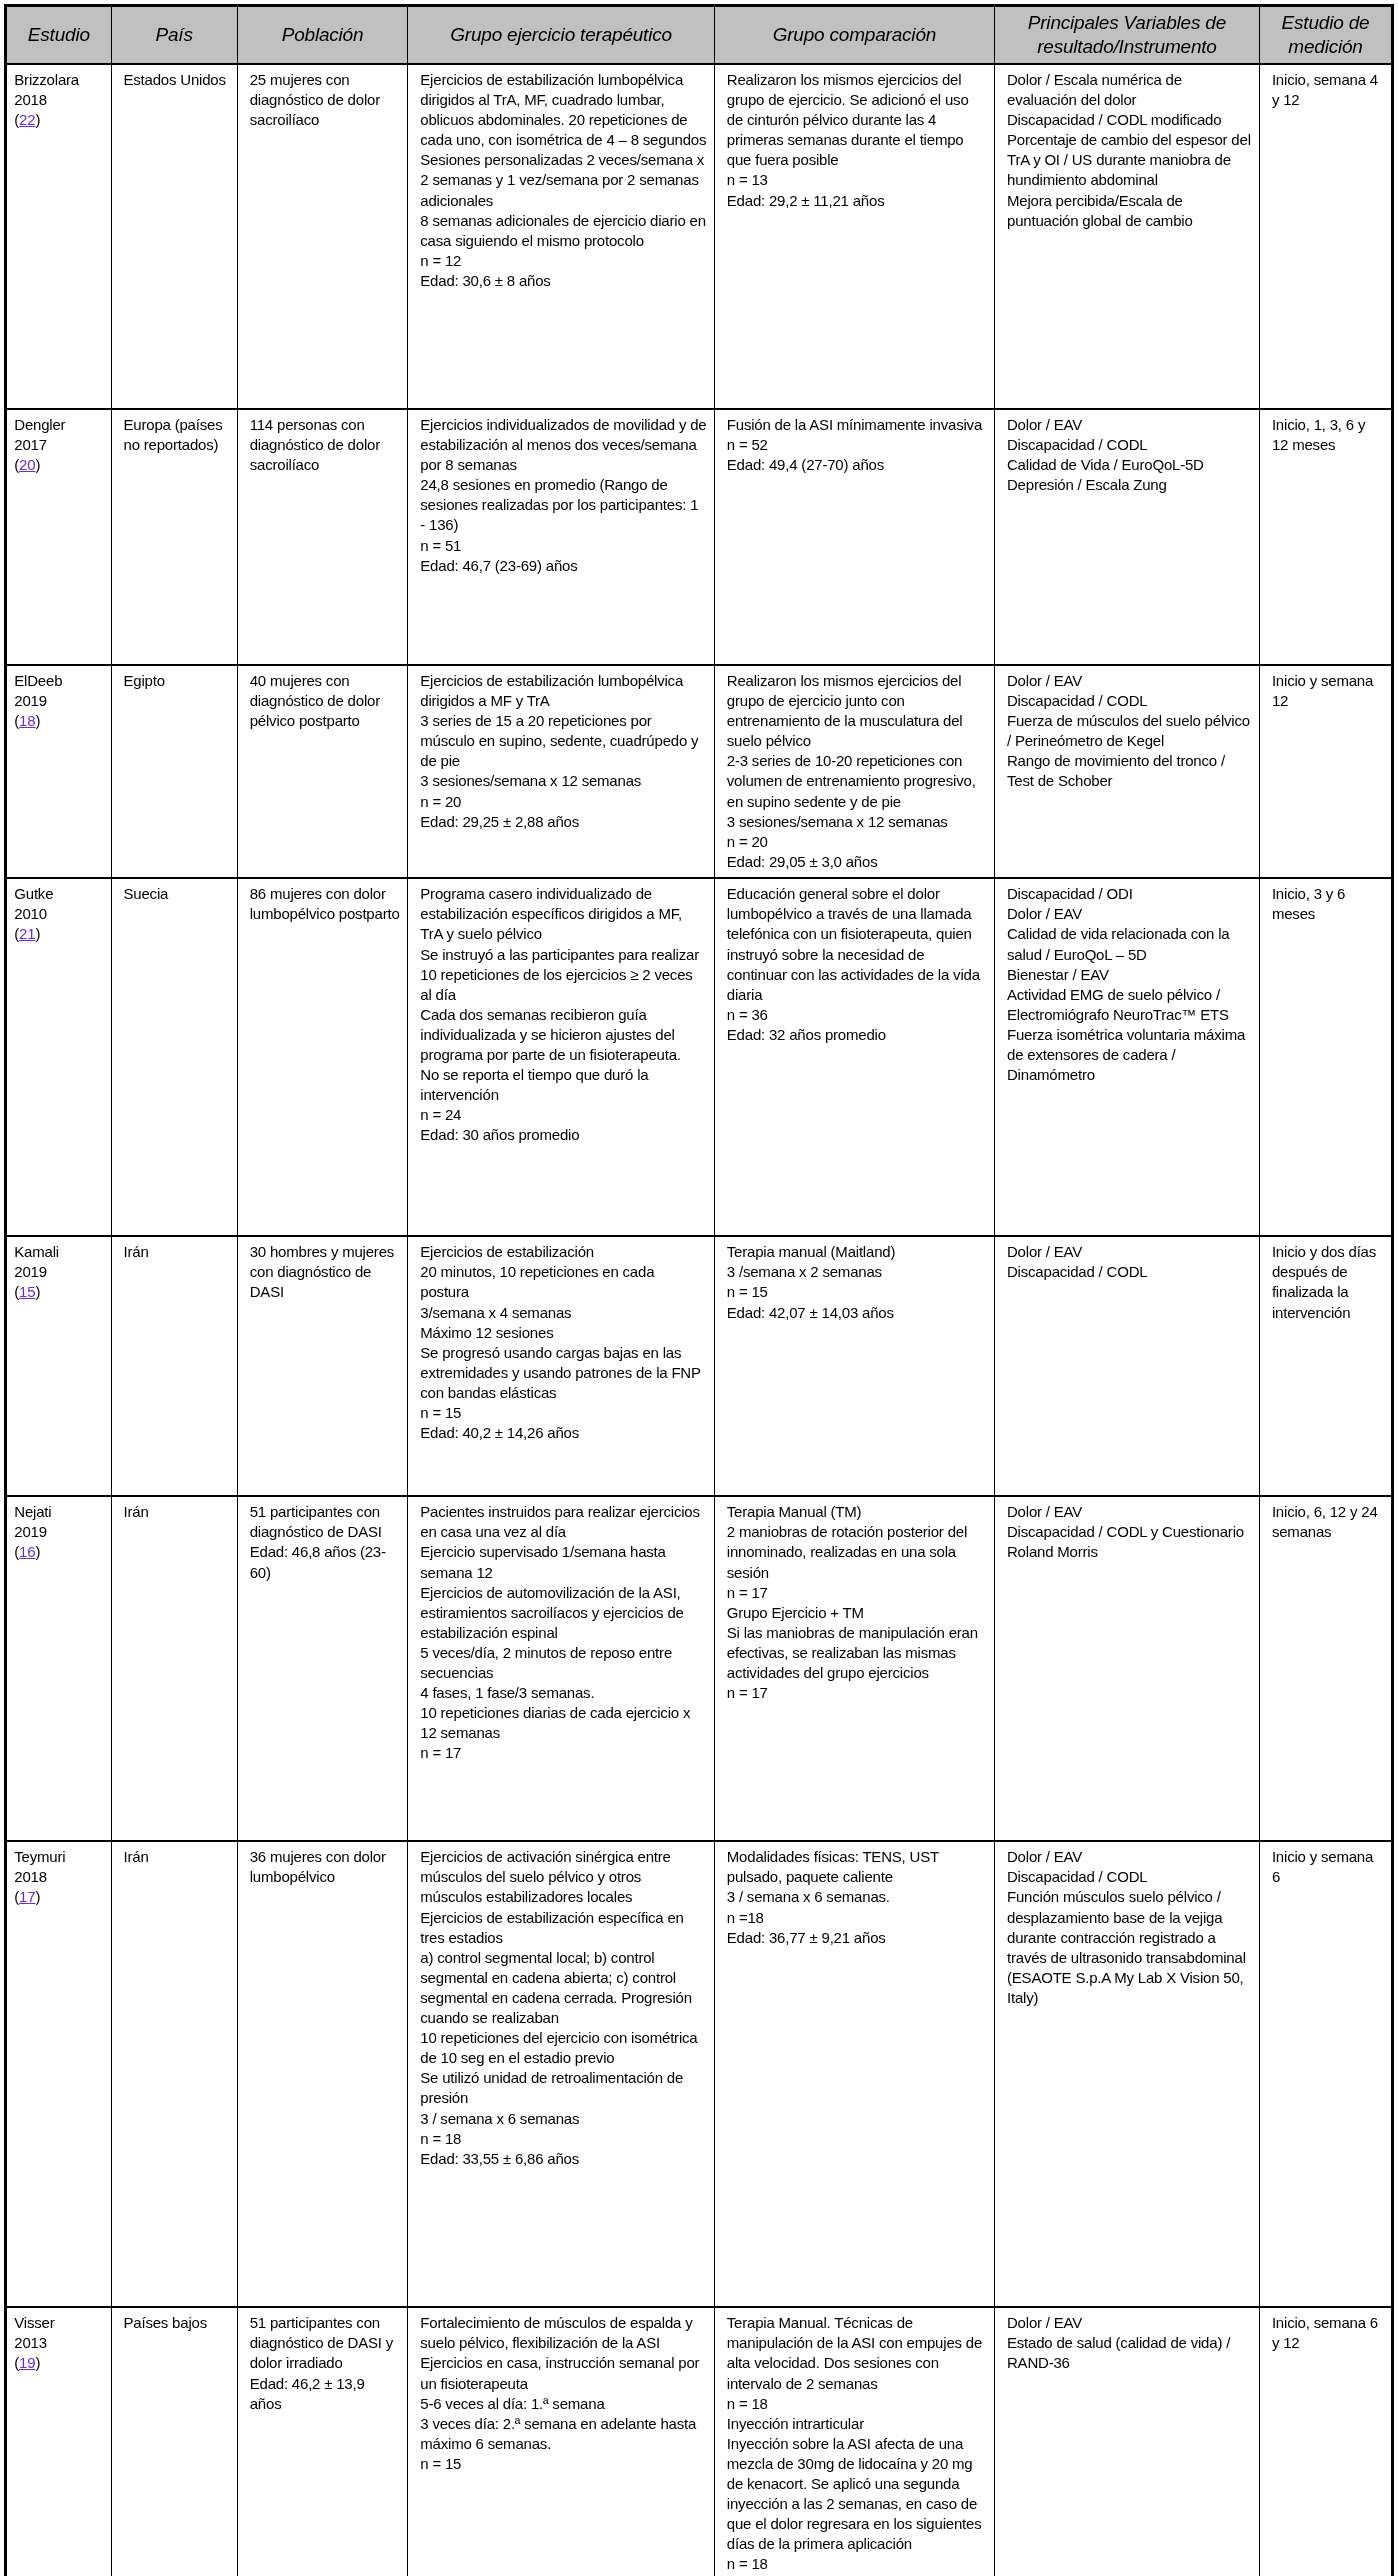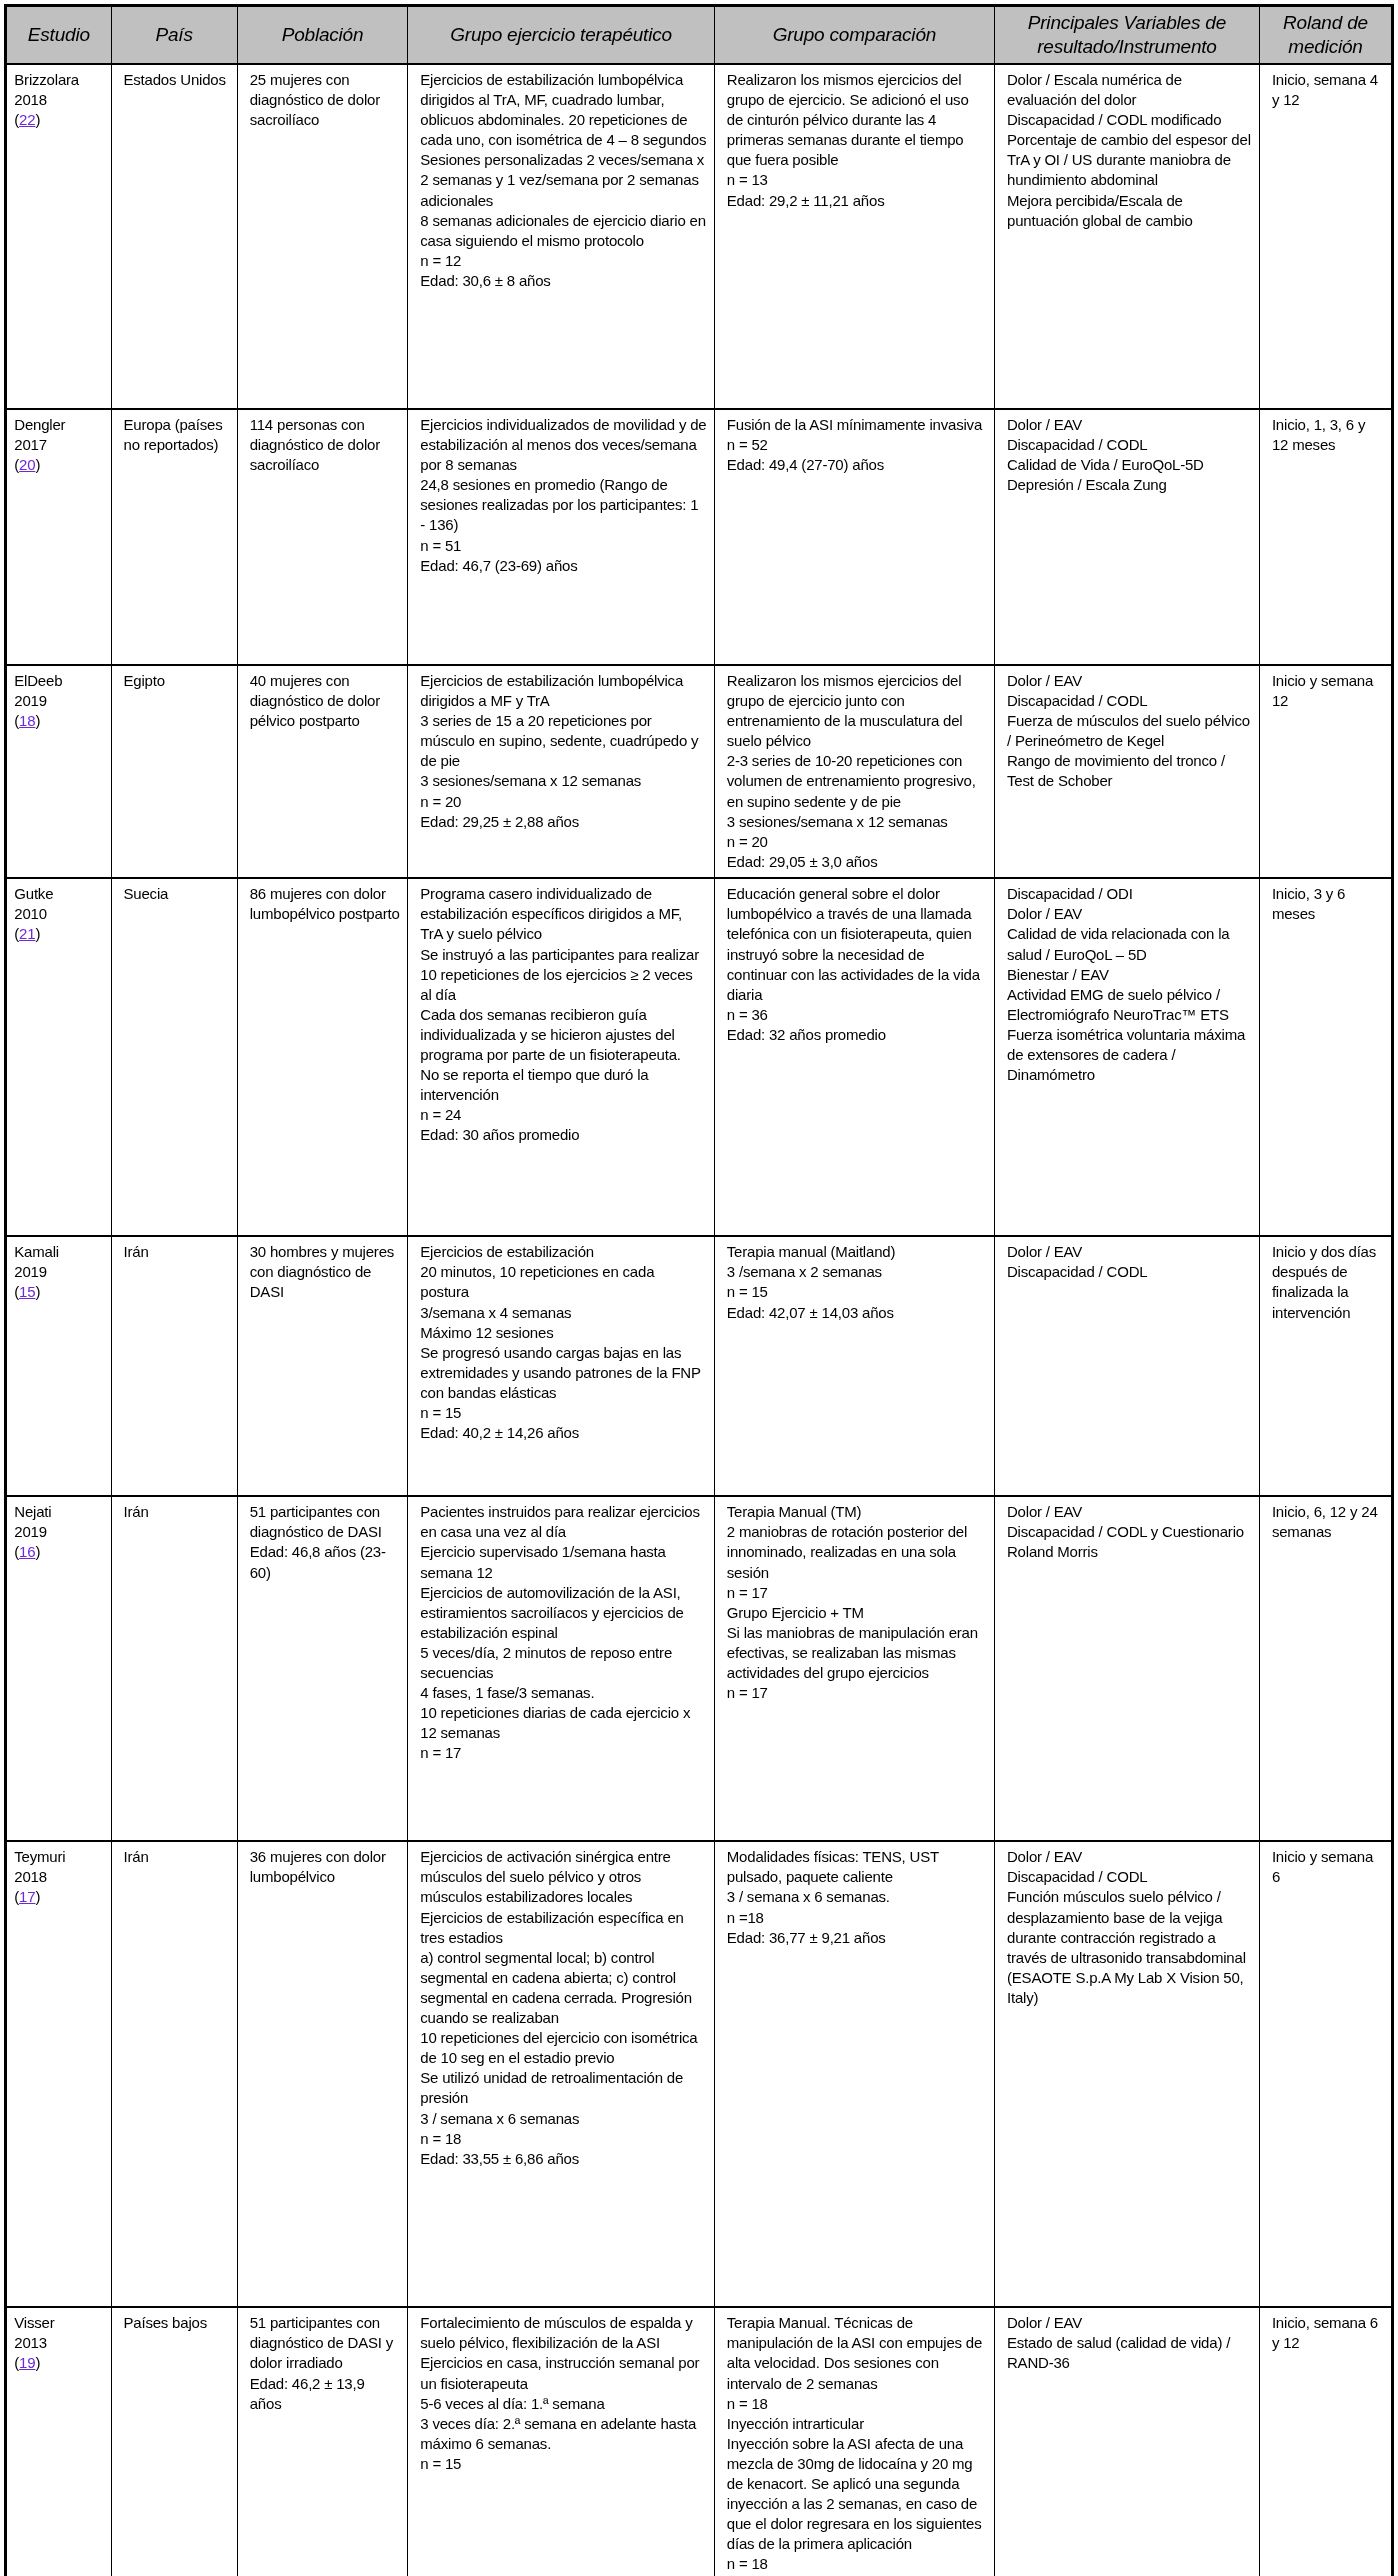--- a/index.html
+++ b/index.html
@@ -37,21 +37,21 @@
       <col style="width:9.6%">
   </colgroup>
   <thead>
     <tr>
       <th>Estudio</th>
       <th>País</th>
       <th>Población</th>
       <th>Grupo ejercicio terapéutico</th>
       <th>Grupo comparación</th>
       <th>Principales Variables de resultado/Instrumento</th>
-      <th>Roland de medición</th>
+      <th>Estudio de medición</th>
     </tr>
   </thead>
   <tbody>
     <tr>
       <td>
           <span class="study-line">Brizzolara</span>
           <span class="study-line">2018</span>
           <span class="study-line"><span>(</span><a class="cite">22</a><span>)</span></span>
         </td>
       <td class="multiline">Estados Unidos</td>

